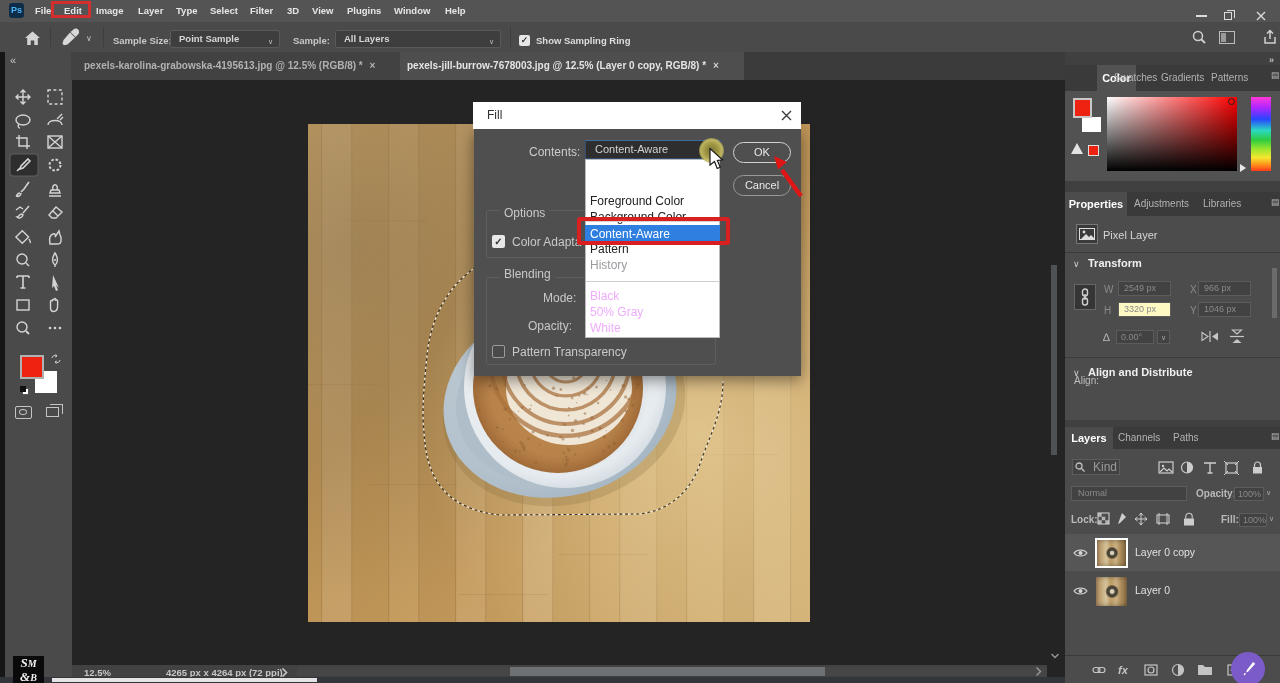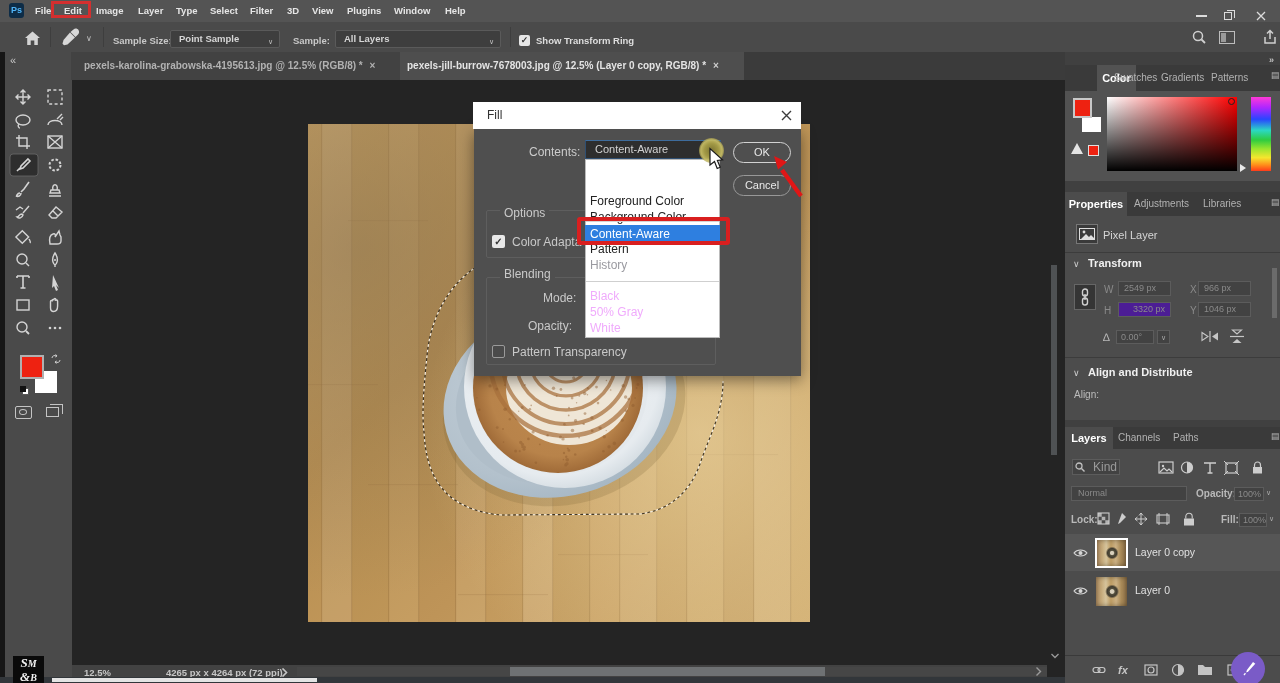--- a/index.html
+++ b/index.html
@@ -42,21 +42,21 @@
 <svg class="abs" style="left:61px;top:28px;" width="19" height="19" viewBox="0 0 19 19">
     <path d="M12.5 1.5 C14 0 16.5 0.5 17.5 2 C18.5 3.5 18.2 5.5 16.8 6.8 L14.5 9 L9.5 4 Z" fill="#d8d8d8"></path>
     <path d="M9 4.5 L14 9.5 L6.5 16.5 L3 17.2 L1.5 15.7 L2.5 12 Z" fill="#d8d8d8"></path>
   </svg>
 <div class="abs" style="left:86px;top:34px;color:#c0c0c0;font-size:8px;">∨</div>
 <div class="abs" style="left:113px;top:35px;color:#c8c8c8;font-size:9.5px;font-weight:bold;">Sample Size:</div>
 <div class="abs" style="left:170px;top:30px;width:110px;height:18px;background:#3e3e3e;border:1px solid #5a5a5a;border-radius:2px;color:#d6d6d6;font-size:9.5px;font-weight:bold;line-height:16px;padding-left:8px;">Point Sample <span style="position:absolute;right:6px;top:3px;font-size:7px;font-weight:normal;color:#c0c0c0;">∨</span></div>
 <div class="abs" style="left:293px;top:35px;color:#c8c8c8;font-size:9.5px;font-weight:bold;">Sample:</div>
 <div class="abs" style="left:335px;top:30px;width:166px;height:18px;background:#3e3e3e;border:1px solid #5a5a5a;border-radius:2px;color:#d6d6d6;font-size:9.5px;font-weight:bold;line-height:16px;padding-left:8px;">All Layers <span style="position:absolute;right:6px;top:3px;font-size:7px;font-weight:normal;color:#c0c0c0;">∨</span></div>
 <div class="abs" style="left:519px;top:35px;width:11px;height:11px;background:#e6e6e6;border-radius:2px;color:#333;font-size:9px;line-height:11px;text-align:center;font-weight:bold;">✓</div>
-<div class="abs" style="left:536px;top:35px;color:#dedede;font-size:9.5px;font-weight:bold;">Show Transform Ring</div>
+<div class="abs" style="left:536px;top:35px;color:#dedede;font-size:9.5px;font-weight:bold;">Show Sampling Ring</div>
 <div class="abs" style="left:103px;top:27px;width:1px;height:20px;background:#3e3e3e;"></div>
 <div class="abs" style="left:510px;top:27px;width:1px;height:20px;background:#3e3e3e;"></div>
 <div class="abs" style="left:50px;top:27px;width:1px;height:20px;background:#3e3e3e;"></div>
 <svg class="abs" style="left:1191px;top:29px" width="16" height="16" viewBox="0 0 16 16">
     <circle cx="7" cy="7" r="4.5" stroke="#d0d0d0" stroke-width="1.5" fill="none"></circle>
     <path d="M10.5 10.5 L14 14" stroke="#d0d0d0" stroke-width="1.8"></path>
   </svg>
 <div class="abs" style="left:1219px;top:31px;width:16px;height:13px;border:1.5px solid #bdbdbd;"></div>
 <div class="abs" style="left:1221px;top:33px;width:5px;height:9px;background:#9a9a9a;"></div>
 <svg class="abs" style="left:1262px;top:29px" width="16" height="16" viewBox="0 0 16 16">
@@ -413,40 +413,40 @@
 <svg class="abs" style="left:1080px;top:288px;" width="10" height="18" viewBox="0 0 10 18">
     <rect x="2.5" y="1" width="5" height="7" rx="2.5" fill="none" stroke="#d0d0d0" stroke-width="1.4"></rect>
     <rect x="2.5" y="10" width="5" height="7" rx="2.5" fill="none" stroke="#d0d0d0" stroke-width="1.4"></rect>
     <path d="M5 6 V12" stroke="#d0d0d0" stroke-width="1.4"></path>
   </svg>
 <div class="abs" style="left:1104px;top:284px;color:#8a8a8a;font-size:10px;">W</div>
 <div class="abs" style="left:1118px;top:281px;width:53px;height:15px;background:#424242;border:1px solid #5c5c5c;color:#8a8a8a;font-size:9px;line-height:13px;padding-left:5px;">2549 px</div>
 <div class="abs" style="left:1190px;top:284px;color:#8a8a8a;font-size:10px;">X</div>
 <div class="abs" style="left:1198px;top:281px;width:53px;height:15px;background:#424242;border:1px solid #5c5c5c;color:#8a8a8a;font-size:9px;line-height:13px;padding-left:5px;">966 px</div>
 <div class="abs" style="left:1104px;top:305px;color:#8a8a8a;font-size:10px;">H</div>
-<div class="abs" style="left:1118px;top:302px;width:53px;height:15px;background:#4c1d95;border:1px solid #5c5c5c;color:#8a8a8a;font-size:9px;line-height:13px;padding-left:14px;">3320 px</div>
+<div class="abs" style="left:1118px;top:302px;width:53px;height:15px;background:#fef9c3;border:1px solid #5c5c5c;color:#8a8a8a;font-size:9px;line-height:13px;padding-left:5px;">3320 px</div>
 <div class="abs" style="left:1190px;top:305px;color:#8a8a8a;font-size:10px;">Y</div>
 <div class="abs" style="left:1198px;top:302px;width:53px;height:15px;background:#424242;border:1px solid #5c5c5c;color:#8a8a8a;font-size:9px;line-height:13px;padding-left:5px;">1046 px</div>
 <div class="abs" style="left:1103px;top:331px;color:#b8b8b8;font-size:11px;">∆</div>
 <div class="abs" style="left:1116px;top:330px;width:38px;height:14px;background:#424242;border:1px solid #5c5c5c;color:#8a8a8a;font-size:9px;line-height:12px;padding-left:4px;">0.00°</div>
 <div class="abs" style="left:1157px;top:330px;width:13px;height:14px;background:#424242;border:1px solid #5c5c5c;color:#aaa;font-size:7px;text-align:center;line-height:13px;">∨</div>
 <svg class="abs" style="left:1201px;top:331px;" width="18" height="11" viewBox="0 0 18 11">
     <path d="M9 0 V11" stroke="#c6c6c6" stroke-width="1.2"></path>
     <path d="M1 1.5 L7 5.5 L1 9.5 Z" fill="none" stroke="#c6c6c6" stroke-width="1.1"></path>
     <path d="M17 1.5 L11 5.5 L17 9.5 Z" fill="#c6c6c6"></path>
   </svg>
 <svg class="abs" style="left:1230px;top:329px;" width="14" height="15" viewBox="0 0 14 15">
     <path d="M0 7.5 H14" stroke="#c6c6c6" stroke-width="1.2"></path>
     <path d="M2.5 1 L7 5 L11.5 1 Z" fill="none" stroke="#c6c6c6" stroke-width="1.1"></path>
     <path d="M2.5 14 L7 10 L11.5 14 Z" fill="#c6c6c6"></path>
   </svg>
 <div class="abs" style="left:1065px;top:357px;width:215px;height:1px;background:#3c3c3c;"></div>
 <div class="abs" style="left:1073px;top:368px;color:#cfcfcf;font-size:9px;">∨</div>
 <div class="abs" style="left:1088px;top:366px;color:#f0f0f0;font-size:11px;font-weight:bold;">Align and Distribute</div>
-<div class="abs" style="left:1074px;top:389px;color:#bdbdbd;font-size:10px;">Align:</div>
+<div class="abs" style="left:1074px;top:375px;color:#bdbdbd;font-size:10px;">Align:</div>
 <div class="abs" style="left:1272px;top:268px;width:5px;height:50px;background:#6b6b6b;"></div>
 
 <div class="abs" style="left:1065px;top:427px;width:215px;height:22px;background:#3a3a3a;"></div>
 <div class="abs" style="left:1065px;top:427px;width:48px;height:22px;background:#4c4c4c;color:#fff;font-size:11px;font-weight:bold;line-height:22px;text-align:center;">Layers</div>
 <div class="abs" style="left:1118px;top:432px;color:#b2b2b2;font-size:10px;">Channels</div>
 <div class="abs" style="left:1173px;top:432px;color:#b2b2b2;font-size:10px;">Paths</div>
 <div class="abs" style="left:1271px;top:431px;color:#b5b5b5;font-size:9px;">▤</div>
 <div class="abs" style="left:1065px;top:449px;width:215px;height:234px;background:#4c4c4c;"></div>
 
 <div class="abs" style="left:1072px;top:459px;width:48px;height:16px;background:#424242;border:1px solid #5c5c5c;color:#9a9a9a;font-size:12px;line-height:14px;padding-left:20px;">Kind</div>

